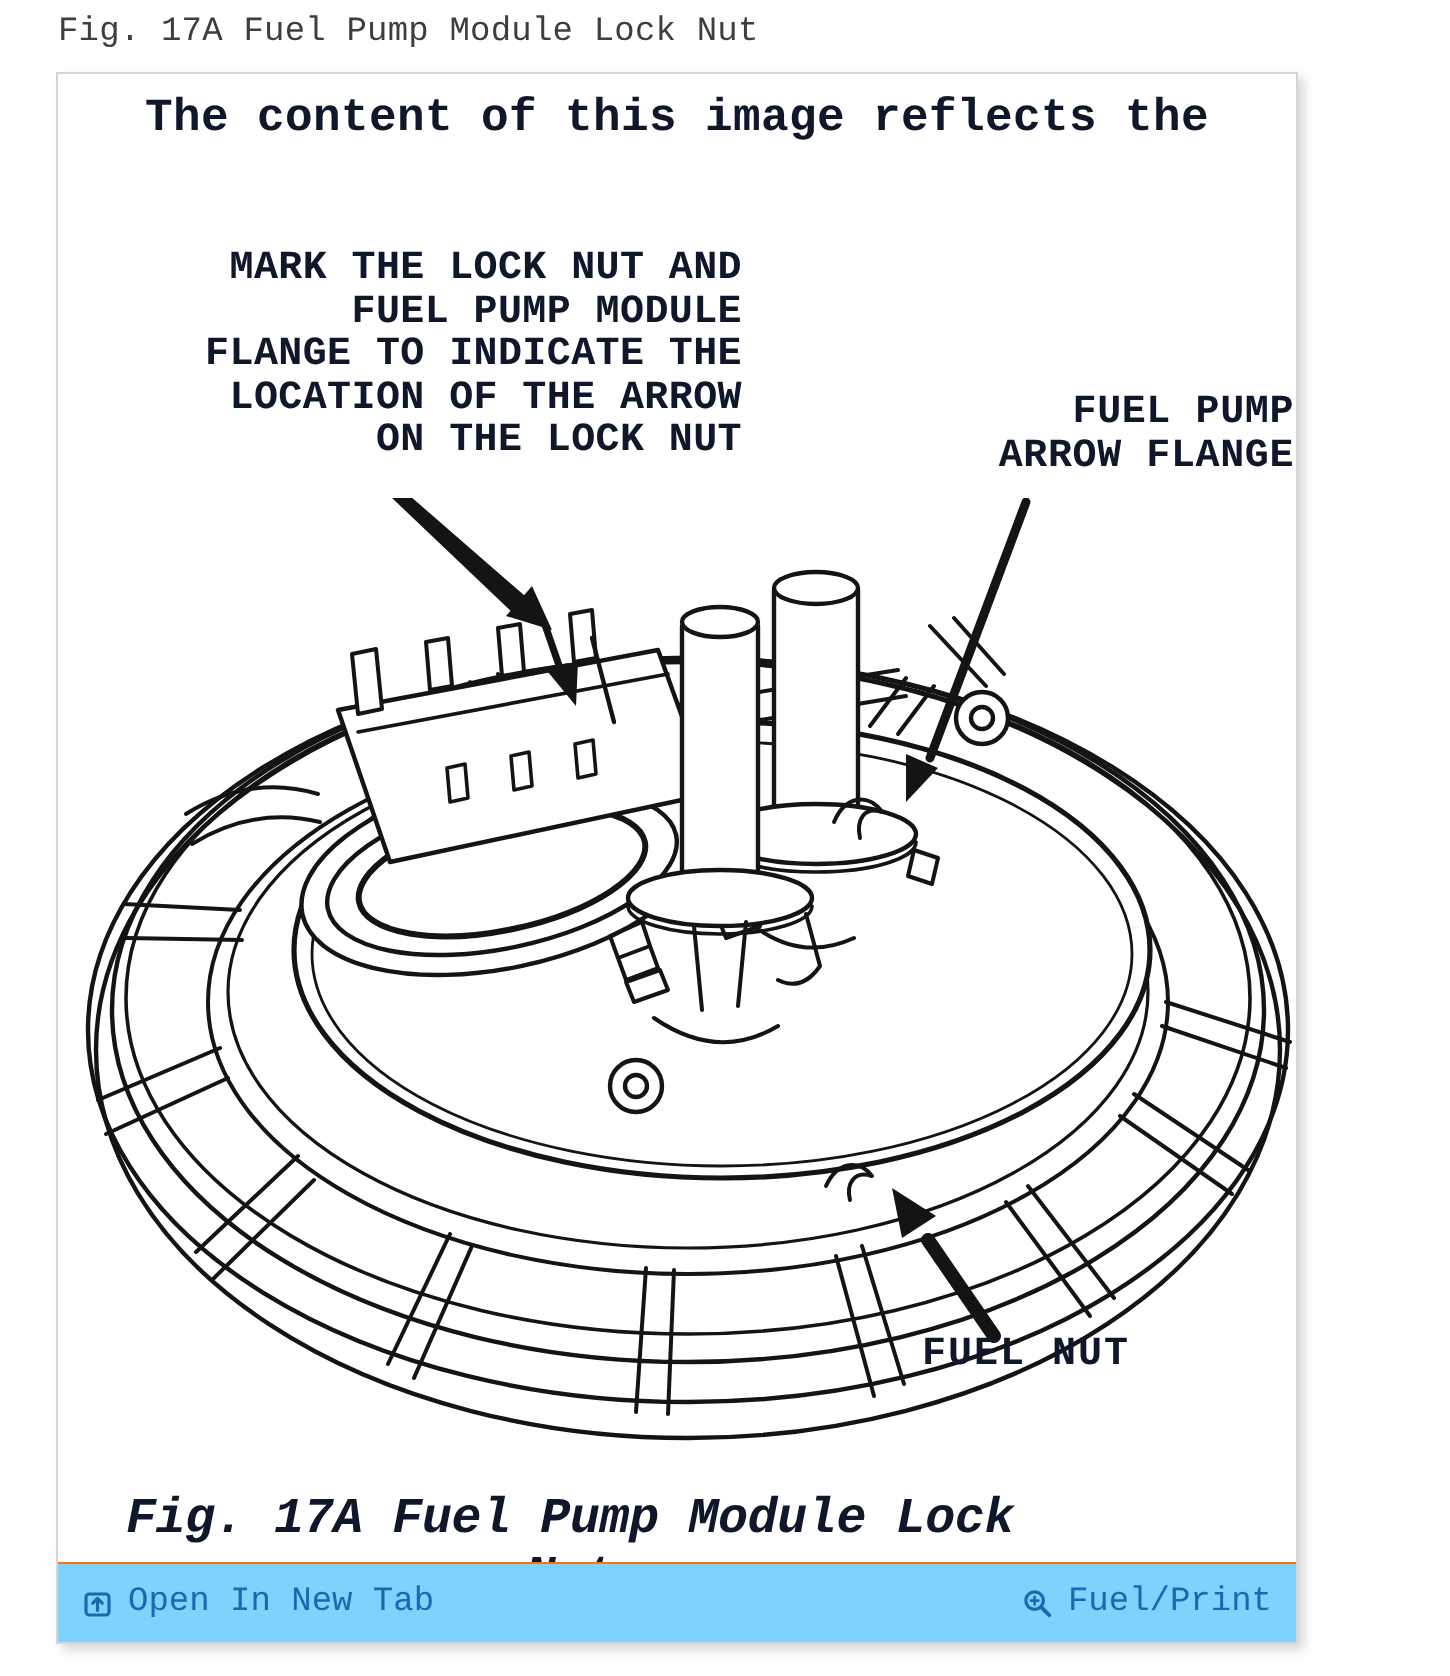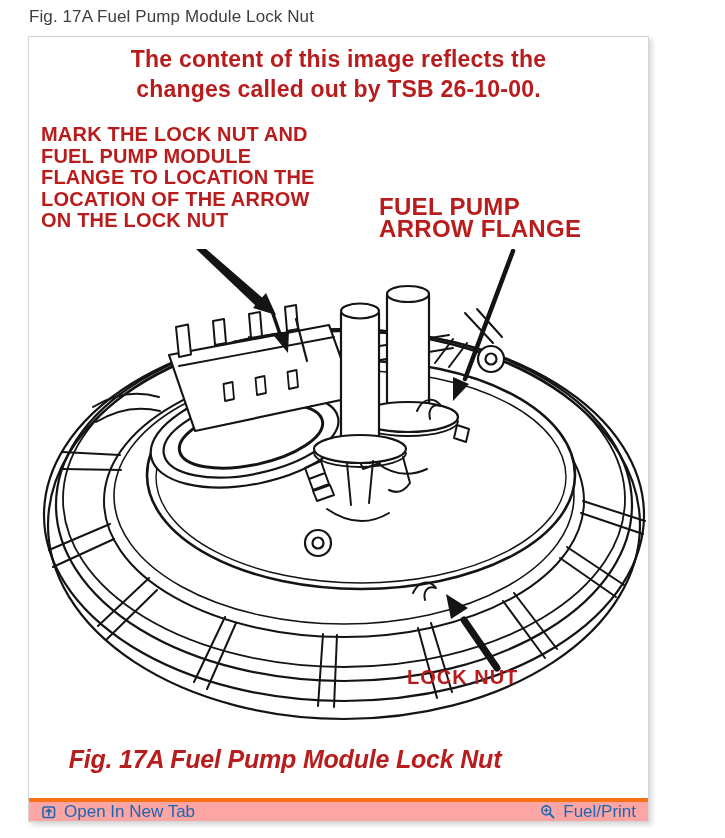--- a/index.html
+++ b/index.html
@@ -1,46 +1,46 @@
 <!DOCTYPE html>
 <html><head>
 <meta charset="utf-8">
 <style>
   * { margin:0; padding:0; box-sizing:border-box; }
   html,body { background:#ffffff; }
   .page {
     position:relative; width:725px; height:838px; background:#fff;
-    font-family:Liberation Sans, sans-serif; overflow:hidden;
+    font-family:Liberation Mono, monospace; overflow:hidden;
   }
   .page-title {
     position:absolute; left:29px; top:7px; font-size:17px; color:#3e3e3e;
     letter-spacing:0.1px;
   }
   .figure-frame {
     position:absolute; left:28px; top:36px; width:621px; height:786px;
     background:#fff; border:1px solid #d5d5d5;
     box-shadow:3px 3px 5px rgba(0,0,0,0.16);
   }
-  .scan-area { position:absolute; left:0; top:0; right:0; bottom:36px; color:#b91c1c; }
+  .scan-area { position:absolute; left:0; top:0; right:0; bottom:36px; color:#0f172a; }
   .tsb-notice {
     position:absolute; top:7px; left:0; width:100%; text-align:center;
     font-size:23px; font-weight:700; line-height:30px; letter-spacing:0.2px;
   }
-  .callout { position:absolute; font-weight:700; text-align:left; }
+  .callout { position:absolute; font-weight:700; text-align:right; }
   .callout-left  { top:87px;  left:12px;  width:330px; font-size:20px; line-height:21.5px; letter-spacing:0.2px; }
-  .callout-right { top:159px; left:350px; width:268px; font-size:24px; line-height:22px; letter-spacing:0.3px; }
+  .callout-right { top:159px; left:350px; width:268px; font-size:20px; line-height:22px; letter-spacing:0.3px; }
   .callout-locknut { top:629px; left:378px; width:158px; font-size:20px; letter-spacing:1px; }
   .drawing { position:absolute; top:212px; left:0; width:620px; height:496px; }
   .caption {
     position:absolute; top:708px; left:6px; width:500px; text-align:center;
     font-size:25px; font-weight:700; font-style:italic; letter-spacing:-0.2px;
   }
   .footer-bar {
-    position:absolute; left:0; right:0; bottom:0; height:23px;
-    background:#fca5a5; border-top:4px solid #f97316;
+    position:absolute; left:0; right:0; bottom:0; height:40px;
+    background:#7dd3fc; border-top:1px solid #f97316;
     display:flex; align-items:center; justify-content:space-between;
     padding:0 12px;
   }
   .toolbar-link {
     display:flex; align-items:center; gap:7px; color:#1c67b2;
     font-size:17px; text-decoration:none; cursor:pointer;
   }
   .toolbar-link svg { display:block; }
 </style>
 </head>
@@ -49,27 +49,26 @@
 <div class="page">
 
   <div class="page-title">Fig. 17A Fuel Pump Module Lock Nut</div>
 
   <div class="figure-frame">
 
     <div class="scan-area">
 
       <div class="tsb-notice">
         <div>The content of this image reflects the</div>
-        <div>changes called out by TSB 26-10-00.</div>
       </div>
 
       <div class="callout callout-left">
         <div>MARK THE LOCK NUT AND</div>
         <div>FUEL PUMP MODULE</div>
-        <div>FLANGE TO LOCATION THE</div>
+        <div>FLANGE TO INDICATE THE</div>
         <div>LOCATION OF THE ARROW</div>
         <div>ON THE LOCK NUT</div>
       </div>
 
       <div class="callout callout-right">
         <div>FUEL PUMP</div>
         <div>ARROW FLANGE</div>
       </div>
 
       <svg class="drawing" viewBox="0 0 620 496" fill="none" stroke="#141414" stroke-width="2.2" stroke-linecap="round" stroke-linejoin="round">
@@ -159,21 +158,21 @@
         <path d="M243,62 L252,88" stroke-width="3.5"></path>
         <path d="M267,70 L278,112" stroke-width="2.2"></path>
 
         <path d="M484,2 L436,130" stroke-width="4.5"></path>
         <polygon points="424,152 424,128 440,135" fill="#141414" stroke="none"></polygon>
 
         <path d="M468,419 L435,371" stroke-width="7"></path>
         <polygon points="417,345 422,370 439,359" fill="#141414" stroke="none"></polygon>
       </svg>
 
-      <div class="callout callout-locknut">LOCK NUT</div>
+      <div class="callout callout-locknut">FUEL NUT</div>
 
       <div class="caption">Fig. 17A Fuel Pump Module Lock Nut</div>
     </div>
 
     <div class="footer-bar">
       <a class="toolbar-link">
         <span>
           <svg width="16" height="16" viewBox="0 0 16 16" fill="none" stroke="#1c67b2" stroke-width="1.6" stroke-linecap="round" stroke-linejoin="round">
             <rect x="2" y="3" width="11.5" height="10.5" rx="1.6"></rect>
             <path d="M7.75,11.2 V5.6 M5.4,7.6 L7.75,5.2 L10.1,7.6"></path>

